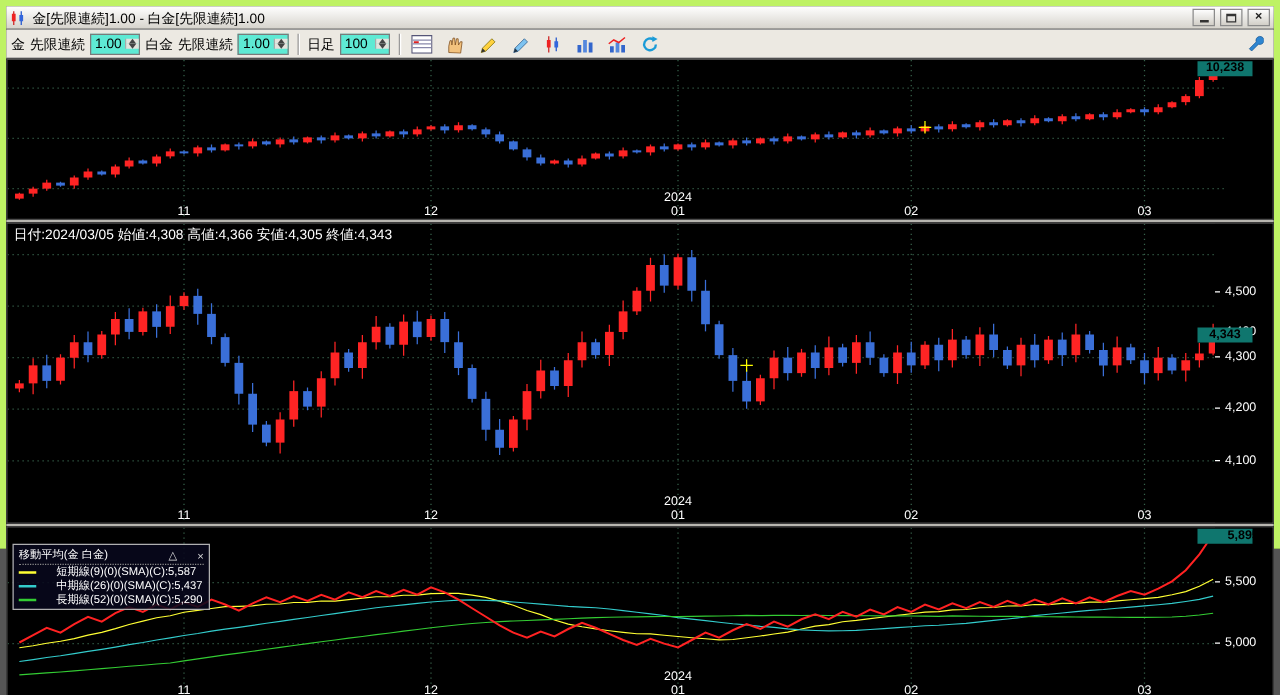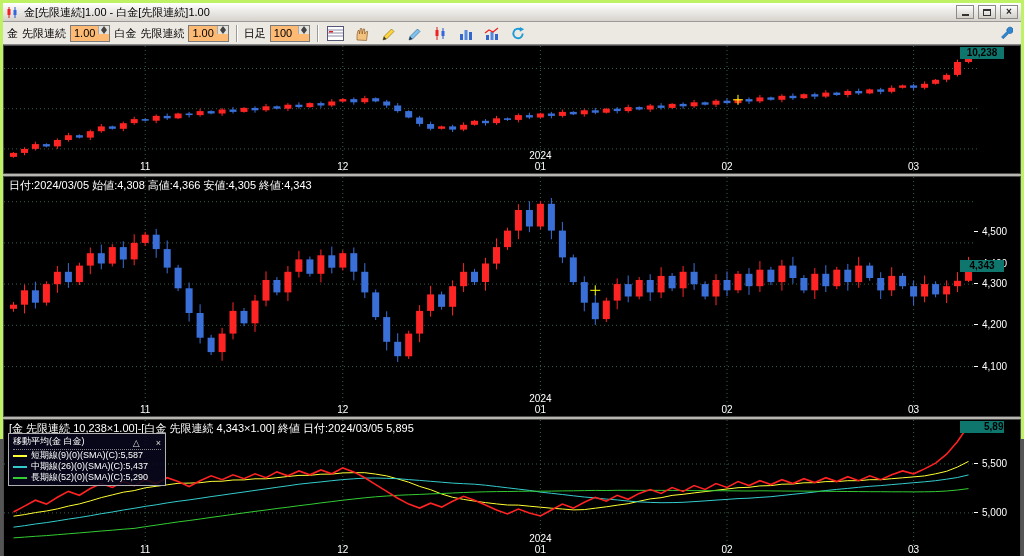--- a/index.html
+++ b/index.html
@@ -1,33 +1,33 @@
 <!DOCTYPE html>
 <html><head>
 <meta charset="utf-8">
 <style>
   *{margin:0;padding:0;box-sizing:border-box}
   html,body{width:1024px;height:556px;overflow:hidden;background:#555;
     font-family:"Liberation Sans","DejaVu Sans",sans-serif;}
-  .window{width:1024px;height:439px;border:3px solid #bef264;background:#000;
+  .window{width:1024px;height:439px;border:5px solid #bef264;background:#000;
     display:flex;flex-direction:column;position:relative}
   
   .titlebar{height:19px;background:linear-gradient(#ffffff,#d6d3cc);display:flex;
     align-items:center;gap:4px;padding:0 3px;border-bottom:1px solid #9a9a9a;flex:0 0 auto}
   .title-text{flex:1;font-size:11px;color:#000;white-space:nowrap;overflow:hidden}
   .win-btn{width:18px;height:14px;background:linear-gradient(#fdfdfd,#d2cfc8);
     border:1px solid #8a8a8a;display:flex;align-items:center;justify-content:center;
     font-size:10px;line-height:1;color:#222;font-weight:bold;cursor:default}
   .glyph-min{width:7px;height:2px;background:#333;margin-top:6px}
   .glyph-max{width:8px;height:7px;border:1px solid #333;border-top:2px solid #333}
   
   .toolbar{height:23px;background:#ece9e2;display:flex;align-items:center;gap:4px;
     padding:0 4px;border-bottom:1px solid #888;flex:0 0 auto}
   .tb-label{font-size:11px;color:#000;white-space:nowrap}
-  .spin{display:inline-flex;align-items:flex-start;background:#fdba74;border:1px solid #7a7a7a;height:17px}
+  .spin{display:inline-flex;align-items:center;background:#5eead4;border:1px solid #7a7a7a;height:17px}
   .spin-val{font-size:11px;padding:1px 3px;min-width:27px;color:#000}
   .spin-btns{display:flex;flex-direction:column;width:11px;border-left:1px solid #aaa}
   .spin-up,.spin-dn{flex:1;background:#e4e2dc;display:flex;align-items:center;justify-content:center}
   .spin-up::after{content:"";border-left:3px solid transparent;border-right:3px solid transparent;border-bottom:4px solid #444}
   .spin-dn::after{content:"";border-left:3px solid transparent;border-right:3px solid transparent;border-top:4px solid #444}
   .tb-sep{width:1px;height:17px;background:#9a9a9a;box-shadow:1px 0 0 #fff;margin:0 3px}
   .tb-icon{width:22px;height:20px;display:flex;align-items:center;justify-content:center;
     border:1px solid transparent;border-radius:2px}
   .tb-flex{flex:1}
   
@@ -40,21 +40,21 @@
   .info{position:absolute;top:1px;left:5px;font-size:11px;color:#fff;z-index:6;white-space:nowrap}
   .badge{position:absolute;right:16px;width:44px;height:12px;line-height:12px;background:#0f766e;
     color:#000;font-size:10px;font-weight:bold;text-align:center;z-index:7}
   .splitter{height:2px;background:#b8b6b0;flex:0 0 auto}
   
   .legend{position:absolute;left:4px;top:13px;z-index:8;background:rgba(8,8,28,.88);
     border:1px solid #b0b0b0;padding:1px 4px 2px 4px;color:#fff;min-width:158px}
   .legend-head{display:flex;align-items:flex-end;gap:16px;font-size:9px;border-bottom:1px dotted #888;padding-bottom:1px}
   .legend-head .t{flex:1}
   .legend-btn{font-size:9px;color:#ddd}
-  .legend-row{display:flex;align-items:center;gap:4px;font-size:9px;line-height:11px}
+  .legend-row{display:flex;align-items:center;gap:16px;font-size:9px;line-height:11px}
   .legend-swatch{display:inline-block;width:14px;height:2px;flex:0 0 auto}
 </style>
 </head>
 <body>
 
 <div class="window">
 
   <div class="titlebar">
     <span style="display:flex">
       <svg width="14" height="13" viewBox="0 0 14 13">
@@ -601,21 +601,20 @@
           <text x="909.6" y="133" fill="#ffffff" font-size="10" text-anchor="middle">03</text>
           <polyline points="9.5,96.2 20.5,94.6 31.4,92.6 42.4,91.0 53.4,88.9 64.4,86.1 75.4,83.9 86.3,80.9 97.3,77.6 108.3,74.9 119.3,72.2 130.2,70.6 141.2,67.8 152.2,66.3 163.2,64.8 174.1,63.3 185.1,63.1 196.1,62.7 207.1,61.4 218.1,61.2 229.0,60.0 240.0,59.9 251.0,58.8 262.0,58.8 272.9,57.7 283.9,56.5 294.9,55.4 305.9,55.3 316.9,54.2 327.8,54.1 338.8,52.9 349.8,52.7 360.8,52.7 371.7,54.1 382.7,55.9 393.7,58.9 404.7,62.2 415.6,66.4 426.6,69.7 437.6,74.0 448.6,77.3 459.6,79.4 470.5,81.1 481.5,82.6 492.5,83.9 503.5,85.0 514.4,85.1 525.4,86.2 536.4,87.2 547.4,88.2 558.4,89.0 569.3,89.9 580.3,89.6 591.3,88.2 602.3,86.8 613.2,85.2 624.2,83.7 635.2,81.2 646.2,78.9 657.1,77.7 668.1,75.4 679.1,74.3 690.1,72.9 701.1,71.6 712.0,70.3 723.0,69.0 734.0,67.7 745.0,67.3 755.9,65.9 766.9,65.6 777.9,64.2 788.9,64.0 799.9,62.8 810.8,62.7 821.8,61.6 832.8,61.6 843.8,60.7 854.7,60.7 865.7,59.7 876.7,59.7 887.7,58.7 898.6,57.8 909.6,56.9 920.6,55.9 931.6,53.8 942.6,51.3 953.5,47.0 964.5,41.4" fill="none" stroke="#ffff33" stroke-width="1"></polyline>
           <polyline points="9.5,107.2 20.5,105.7 31.4,104.0 42.4,102.6 53.4,100.9 64.4,99.1 75.4,97.5 86.3,95.7 97.3,93.7 108.3,92.0 119.3,90.0 130.2,88.3 141.2,86.4 152.2,84.8 163.2,82.9 174.1,81.3 185.1,79.9 196.1,78.3 207.1,76.6 218.1,75.1 229.0,73.5 240.0,72.0 251.0,70.4 262.0,68.9 272.9,67.3 283.9,65.8 294.9,64.2 305.9,63.0 316.9,61.9 327.8,60.7 338.8,59.6 349.8,58.8 360.8,58.1 371.7,58.0 382.7,58.3 393.7,58.7 404.7,59.6 415.6,60.4 426.6,61.3 437.6,62.2 448.6,63.1 459.6,63.7 470.5,64.2 481.5,65.2 492.5,66.5 503.5,67.8 514.4,69.1 525.4,70.4 536.4,72.1 547.4,73.3 558.4,74.5 569.3,75.8 580.3,77.0 591.3,77.9 602.3,79.1 613.2,79.9 624.2,81.1 635.2,81.9 646.2,82.4 657.1,82.7 668.1,82.6 679.1,82.3 690.1,81.6 701.1,80.9 712.0,80.1 723.0,79.4 734.0,78.6 745.0,78.2 755.9,77.4 766.9,76.7 777.9,75.5 788.9,74.3 799.9,73.2 810.8,72.0 821.8,70.5 832.8,69.4 843.8,68.4 854.7,67.3 865.7,66.3 876.7,65.6 887.7,64.6 898.6,63.7 909.6,62.7 920.6,61.8 931.6,60.7 942.6,59.2 953.5,57.5 964.5,54.9" fill="none" stroke="#33cccc" stroke-width="1"></polyline>
           <polyline points="9.5,117.9 20.5,117.1 31.4,116.3 42.4,115.6 53.4,114.7 64.4,113.8 75.4,112.9 86.3,112.0 97.3,111.0 108.3,110.2 119.3,109.2 130.2,108.4 141.2,106.7 152.2,105.1 163.2,103.5 174.1,101.9 185.1,100.5 196.1,99.0 207.1,97.4 218.1,95.9 229.0,94.4 240.0,92.9 251.0,91.4 262.0,90.0 272.9,88.5 283.9,87.2 294.9,85.7 305.9,84.4 316.9,82.9 327.8,81.6 338.8,80.2 349.8,79.0 360.8,77.8 371.7,76.8 382.7,76.0 393.7,75.3 404.7,74.8 415.6,74.4 426.6,73.9 437.6,73.5 448.6,73.0 459.6,72.5 470.5,72.1 481.5,71.8 492.5,71.6 503.5,71.5 514.4,71.3 525.4,71.2 536.4,71.2 547.4,71.1 558.4,70.9 569.3,70.8 580.3,70.6 591.3,70.4 602.3,70.5 613.2,70.3 624.2,70.3 635.2,70.4 646.2,70.3 657.1,70.4 668.1,70.4 679.1,70.5 690.1,70.6 701.1,70.7 712.0,70.7 723.0,70.8 734.0,70.9 745.0,71.0 755.9,70.8 766.9,70.9 777.9,71.0 788.9,71.1 799.9,71.1 810.8,71.2 821.8,71.3 832.8,71.4 843.8,71.5 854.7,71.6 865.7,71.7 876.7,71.7 887.7,71.8 898.6,71.8 909.6,71.9 920.6,71.8 931.6,71.6 942.6,71.0 953.5,70.0 964.5,68.6" fill="none" stroke="#33cc33" stroke-width="1"></polyline>
           <polyline points="9.5,92.0 20.5,86.1 31.4,80.2 42.4,84.1 53.4,77.3 64.4,71.4 75.4,75.3 86.3,68.5 97.3,63.6 108.3,67.5 119.3,61.6 130.2,65.6 141.2,59.7 152.2,63.6 163.2,57.7 174.1,61.6 185.1,66.5 196.1,60.7 207.1,55.8 218.1,59.7 229.0,54.8 240.0,58.7 251.0,53.8 262.0,57.7 272.9,51.9 283.9,55.8 294.9,50.9 305.9,54.8 316.9,49.9 327.8,53.8 338.8,47.9 349.8,51.9 360.8,57.7 371.7,64.6 382.7,71.4 393.7,78.3 404.7,84.1 415.6,88.1 426.6,83.2 437.6,87.1 448.6,81.2 459.6,76.3 470.5,80.2 481.5,85.1 492.5,90.0 503.5,93.9 514.4,89.0 525.4,92.9 536.4,95.9 547.4,90.0 558.4,84.1 569.3,88.1 580.3,82.2 591.3,77.3 602.3,81.2 613.2,75.3 624.2,79.3 635.2,73.4 646.2,69.5 657.1,73.4 668.1,67.5 679.1,71.4 690.1,65.6 701.1,69.5 712.0,63.6 723.0,67.5 734.0,61.6 745.0,65.6 755.9,60.7 766.9,64.6 777.9,59.7 788.9,63.6 799.9,58.7 810.8,62.6 821.8,57.7 832.8,61.6 843.8,56.7 854.7,60.7 865.7,55.8 876.7,59.7 887.7,54.8 898.6,50.9 909.6,53.8 920.6,48.9 931.6,43.1 942.6,34.2 953.5,21.5 964.5,5.4" fill="none" stroke="#ff2222" stroke-width="1.6"></polyline>
         </svg>
       <div class="axis">
           <div class="ytick" style="top: 38.0288px;">5,500</div>
           <div class="ytick" style="top: 86.9496px;">5,000</div>
         </div>
-      <div class="info">[金 先限連続 10,238×1.00]-[白金 先限連続 4,343×1.00] 終値 日付:2024/03/05 5,895</div>
       <div class="badge" style="top: 1px; padding-left: 24px;">5,895</div>
       <div class="legend">
         <div class="legend-head">
           <span class="t">移動平均(金 白金)</span>
           <span class="legend-btn">△</span>
           <span class="legend-btn">×</span>
         </div>
         <div>
             <div class="legend-row">
               <span class="legend-swatch" style="background: rgb(255, 255, 51);"></span>

